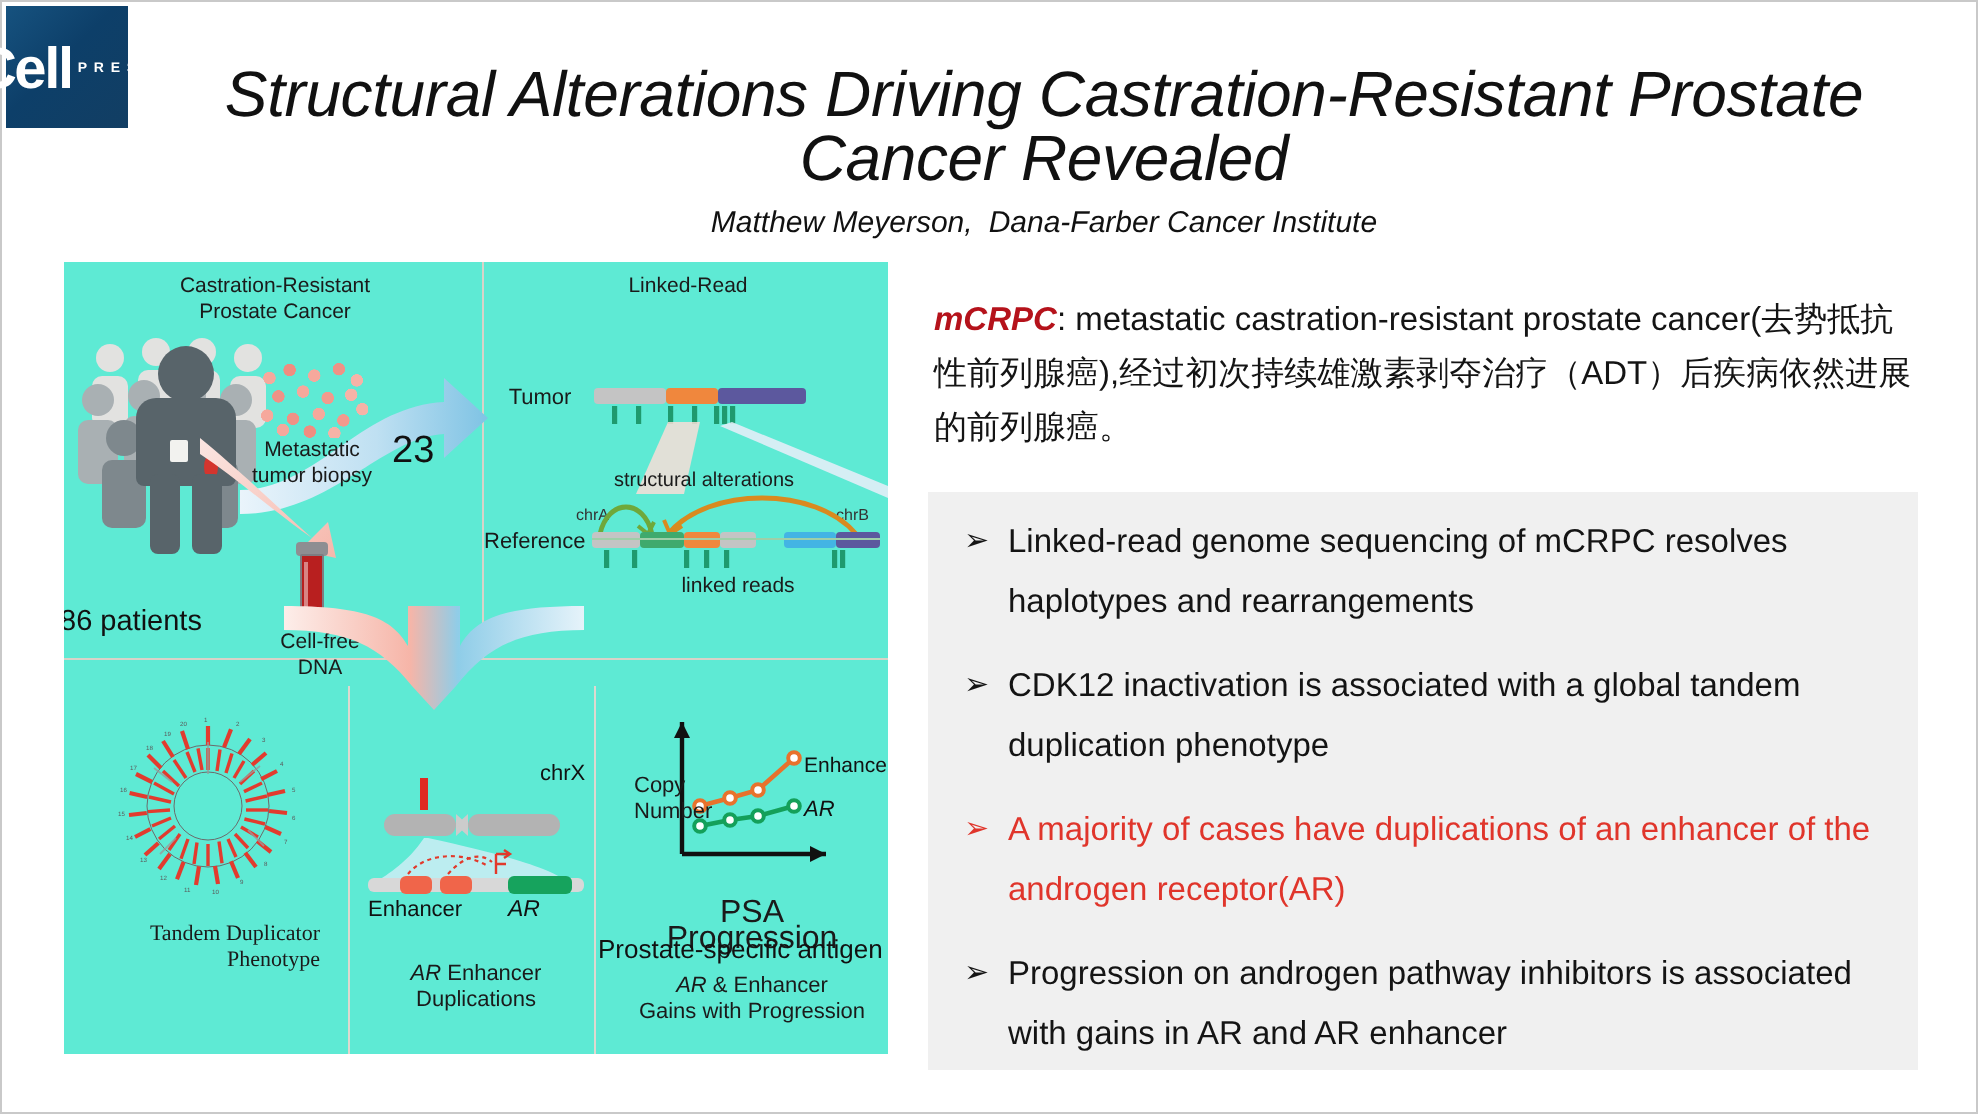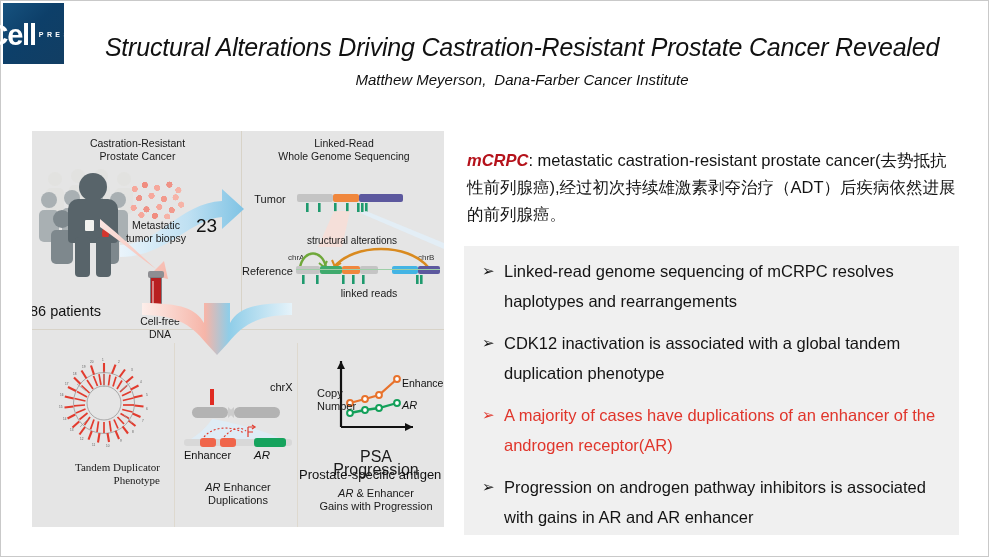--- a/index.html
+++ b/index.html
@@ -31,34 +31,34 @@
   .cp-logo .cp-press{
     color:#fff;font-size:7px;letter-spacing:3.4px;font-weight:bold;
     margin-top:1px;margin-left:3px;
   }
 
   
   .title-wrap{
     position:absolute;left:66px;top:30px;width:910px;text-align:center;
   }
   .title-line{
-    font-style:italic;font-size:25px;font-weight:normal;color:#111;
+    font-style:italic;font-size:32px;font-weight:normal;color:#111;
     line-height:32px;letter-spacing:-0.2px;
     font-family:"Liberation Sans",sans-serif;
   }
   .author-line{
     font-style:italic;font-size:15px;color:#111;margin-top:8px;
     font-family:"Liberation Sans",sans-serif;
   }
   .author-line .sep{display:inline-block;width:8px;}
 
   
   .figure{
     position:absolute;left:31px;top:130px;width:412px;height:396px;
-    background:#e5e5e5;
+    background:#5eead4;
     overflow:hidden;
   }
   .fig-vline{
     position:absolute;top:0;left:209px;width:1px;height:198px;background:#d8d3c8;
   }
   .fig-hline{
     position:absolute;left:0;top:198px;width:412px;height:1px;background:#d8d3c8;
   }
   .fig-vline2{
     position:absolute;top:212px;left:142px;width:1px;height:184px;background:#ded9cf;
@@ -248,21 +248,20 @@
       <div class="cap"></div>
         <div class="glass"></div>
         <div class="hl"></div>
     </div>
 
     <div style="position:absolute;left:-2px;top:172px;font-size:14.5px;color:#111;">86 patients</div>
     <div class="fig-cap" style="left:96px;top:184px;width:64px;text-align:center;">Cell-free DNA</div>
 
     <div class="fig-cap" style="left:216px;top:6px;width:192px;">
       <div>Linked-Read</div>
-      <div>Whole Genome Sequencing</div>
     </div>
 
     <div class="fig-cap" style="left:216px;top:62px;width:44px;text-align:center;font-size:11px;">Tumor</div>
     <div class="barrow" style="left:265px;top:63px;width:36px;background:#c4c4c4;"></div>
     <div class="barrow" style="left:301px;top:63px;width:26px;background:#f0873d;"></div>
     <div class="barrow" style="left:327px;top:63px;width:44px;background:#5c589e;"></div>
     <svg style="position:absolute;left:262px;top:72px;width:112px;height:10px;" viewBox="0 0 112 10">
       <g fill="#1f9a6e">
         <rect x="12" y="0" width="2.6" height="9"></rect>
           <rect x="24" y="0" width="2.6" height="9"></rect>

